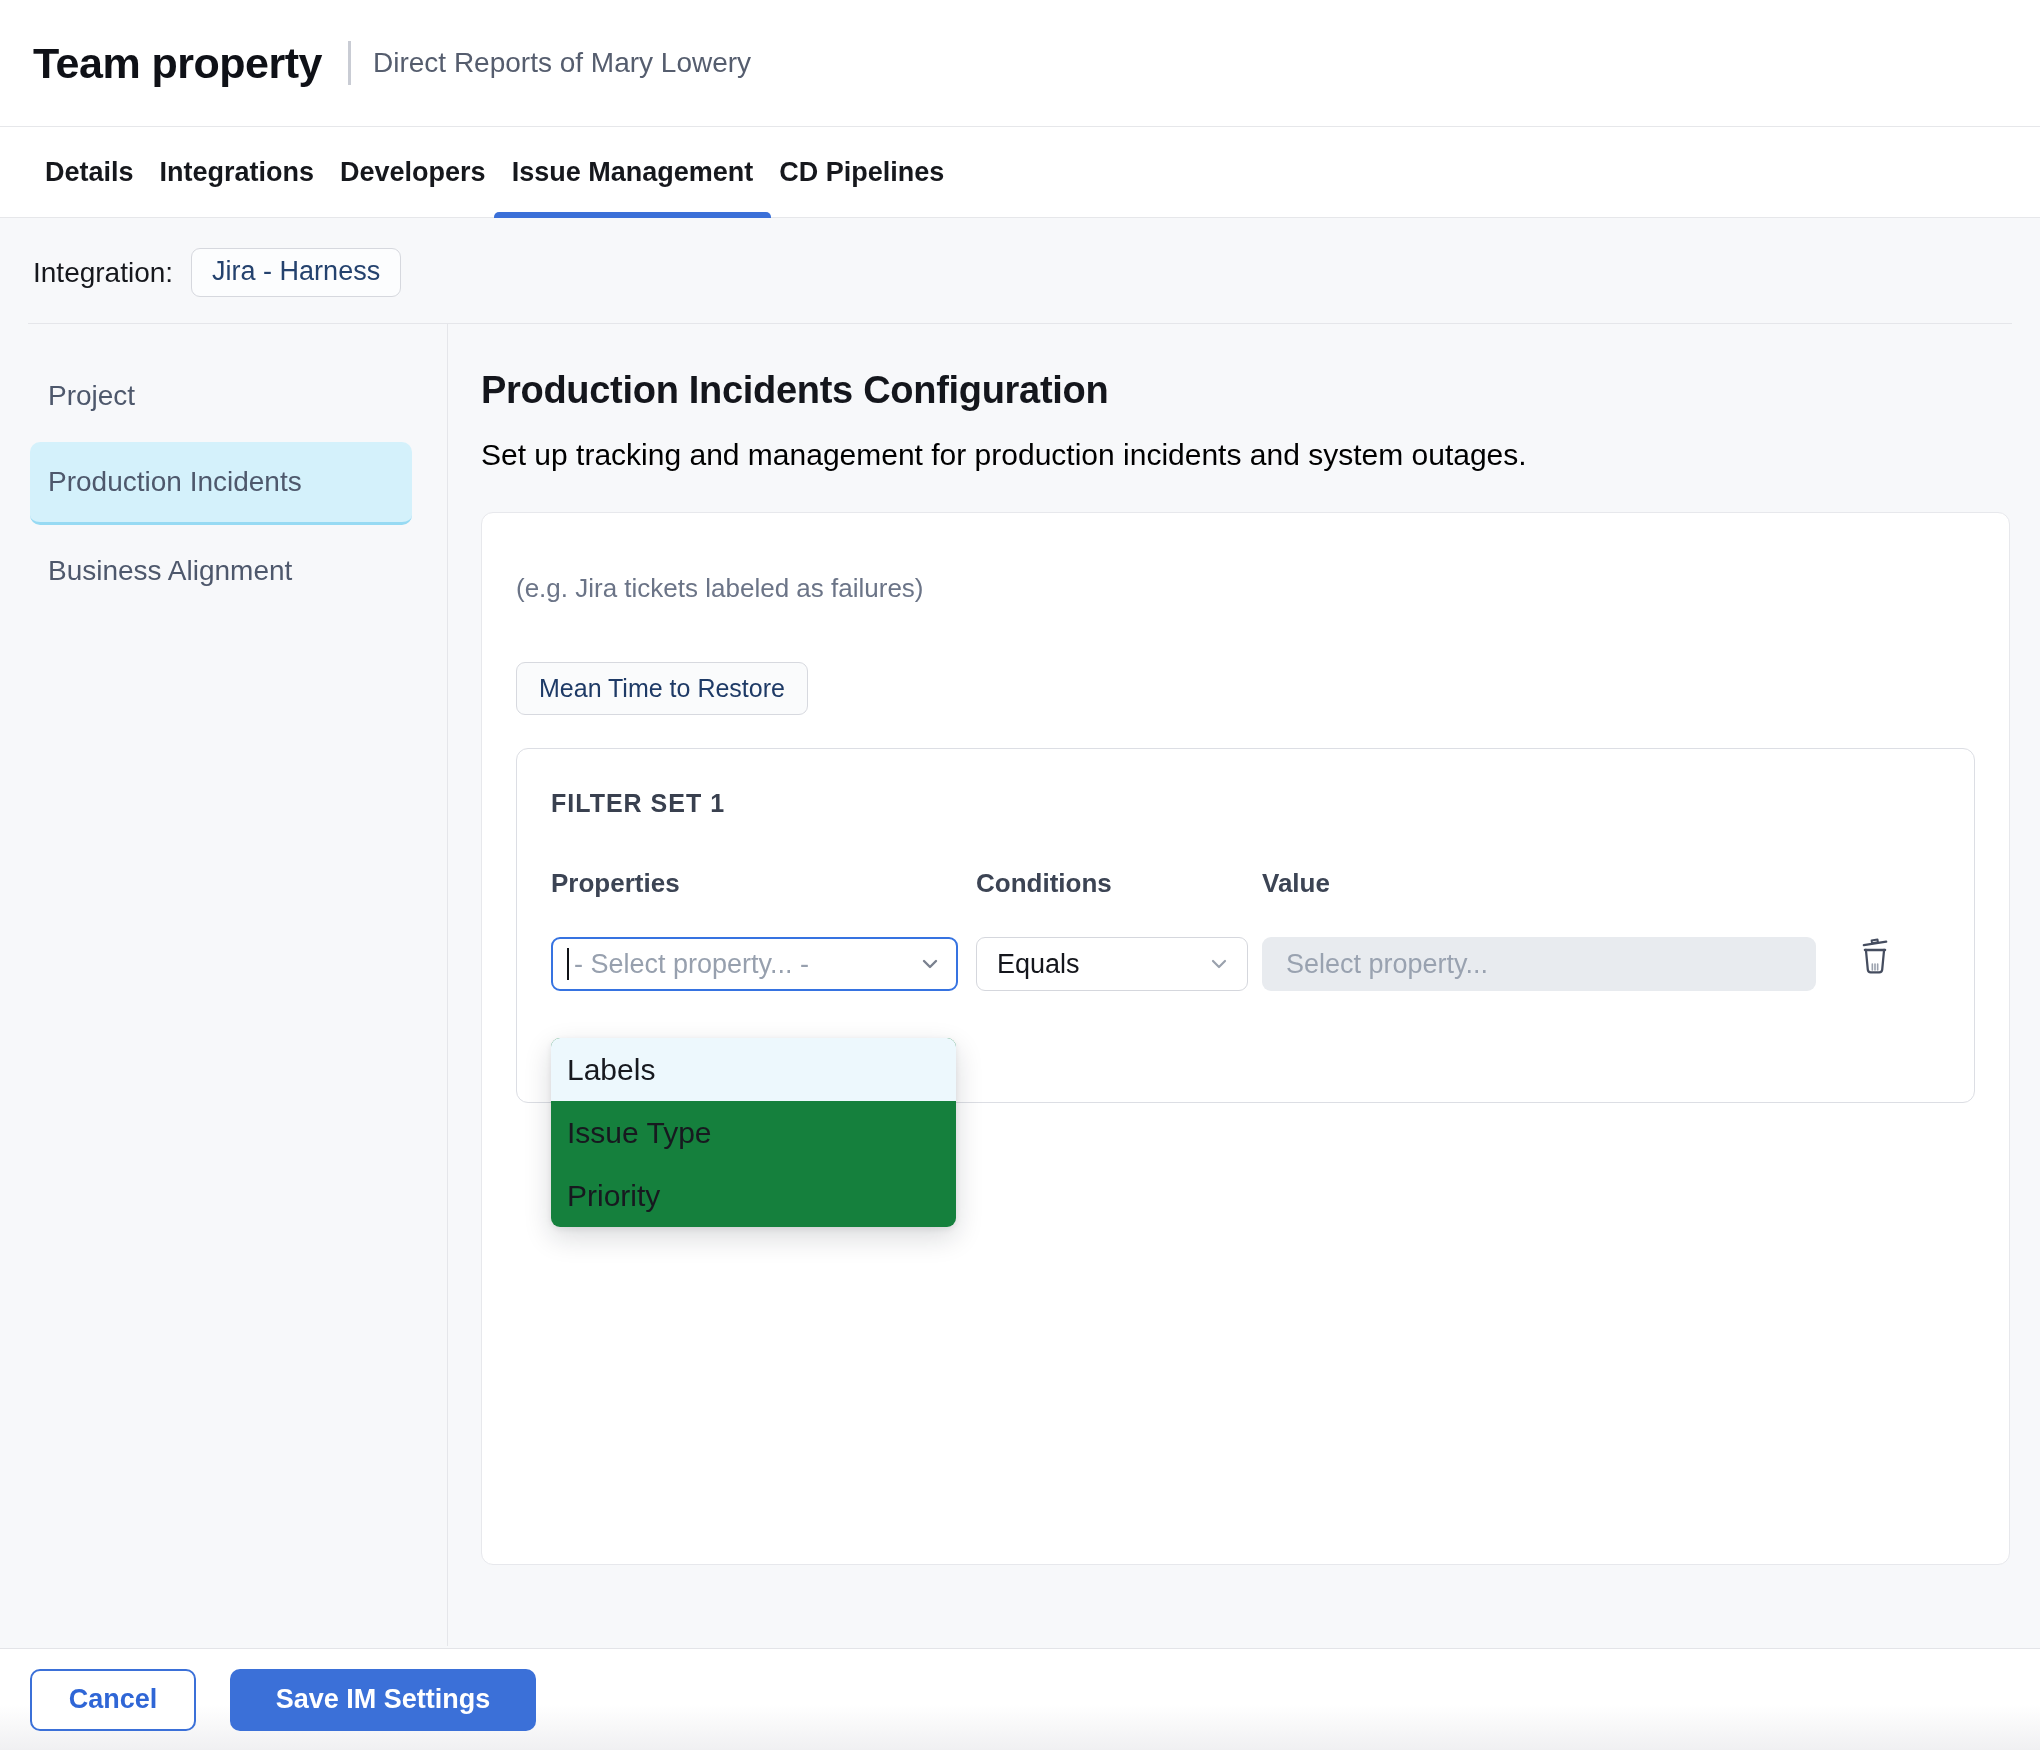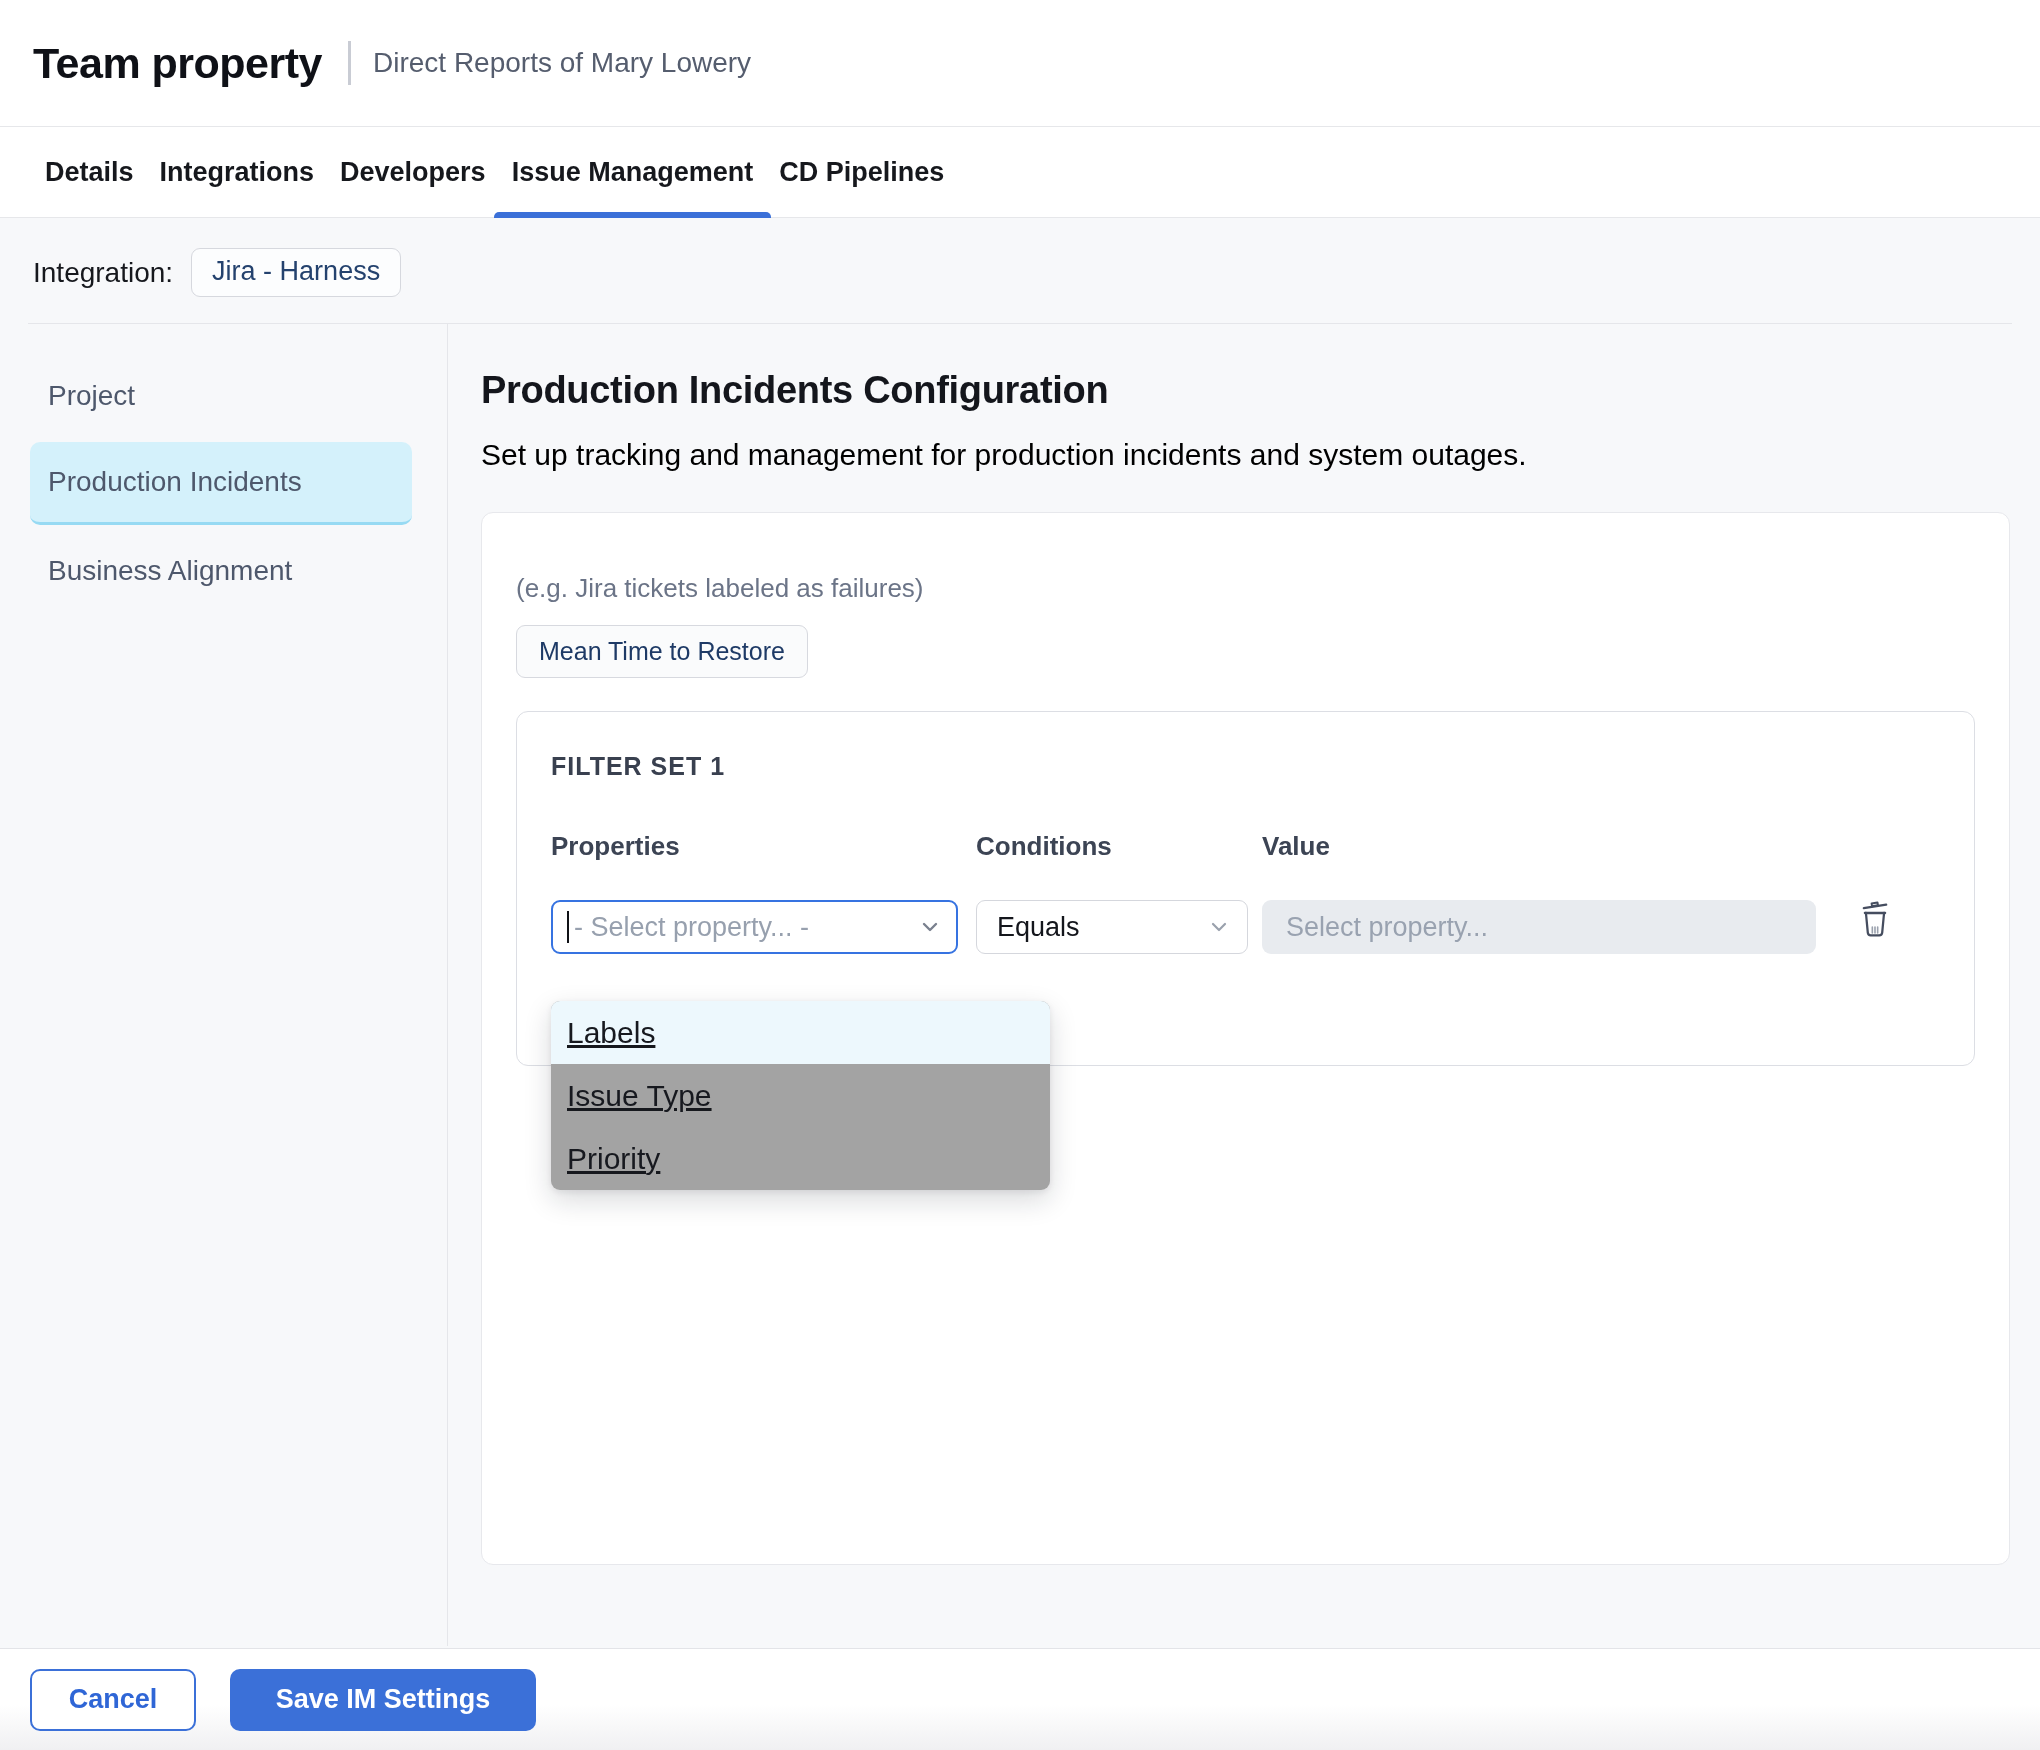--- a/index.html
+++ b/index.html
@@ -158,21 +158,21 @@
     font-weight: 700;
     color: #14161c;
   }
   .hint {
     font-size: 26px;
     color: #6b7487;
     margin-top: 16px;
   }
   .metric-tab {
     display: inline-block;
-    margin-top: 21px;
+    margin-top: 58px;
     font-size: 25px;
     color: #1e3a66;
     background: #fafbfc;
     border: 1px solid #d7d9df;
     border-radius: 9px;
     padding: 11px 22px;
     cursor: pointer;
   }
   .filter-panel {
     margin-top: 33px;
@@ -250,27 +250,26 @@
     margin-top: 61px;
     height: 54px;
     cursor: pointer;
   }
 
   
   .dropdown {
     position: absolute;
     left: 34px;
     top: 289px;
-    width: 499px;
-    background: #a3a3a3;
+    width: 405px;
+    background: #15803d;
     border-radius: 9px;
     box-shadow: 0 10px 28px rgba(20, 24, 40, 0.16), 0 2px 6px rgba(20, 24, 40, 0.08);
     overflow: hidden;
     z-index: 50;
-    text-decoration: underline;
   }
   .dropdown-item {
     height: 63px;
     display: flex;
     align-items: center;
     padding-left: 16px;
     font-size: 30px;
     color: #17191f;
     cursor: pointer;
   }

